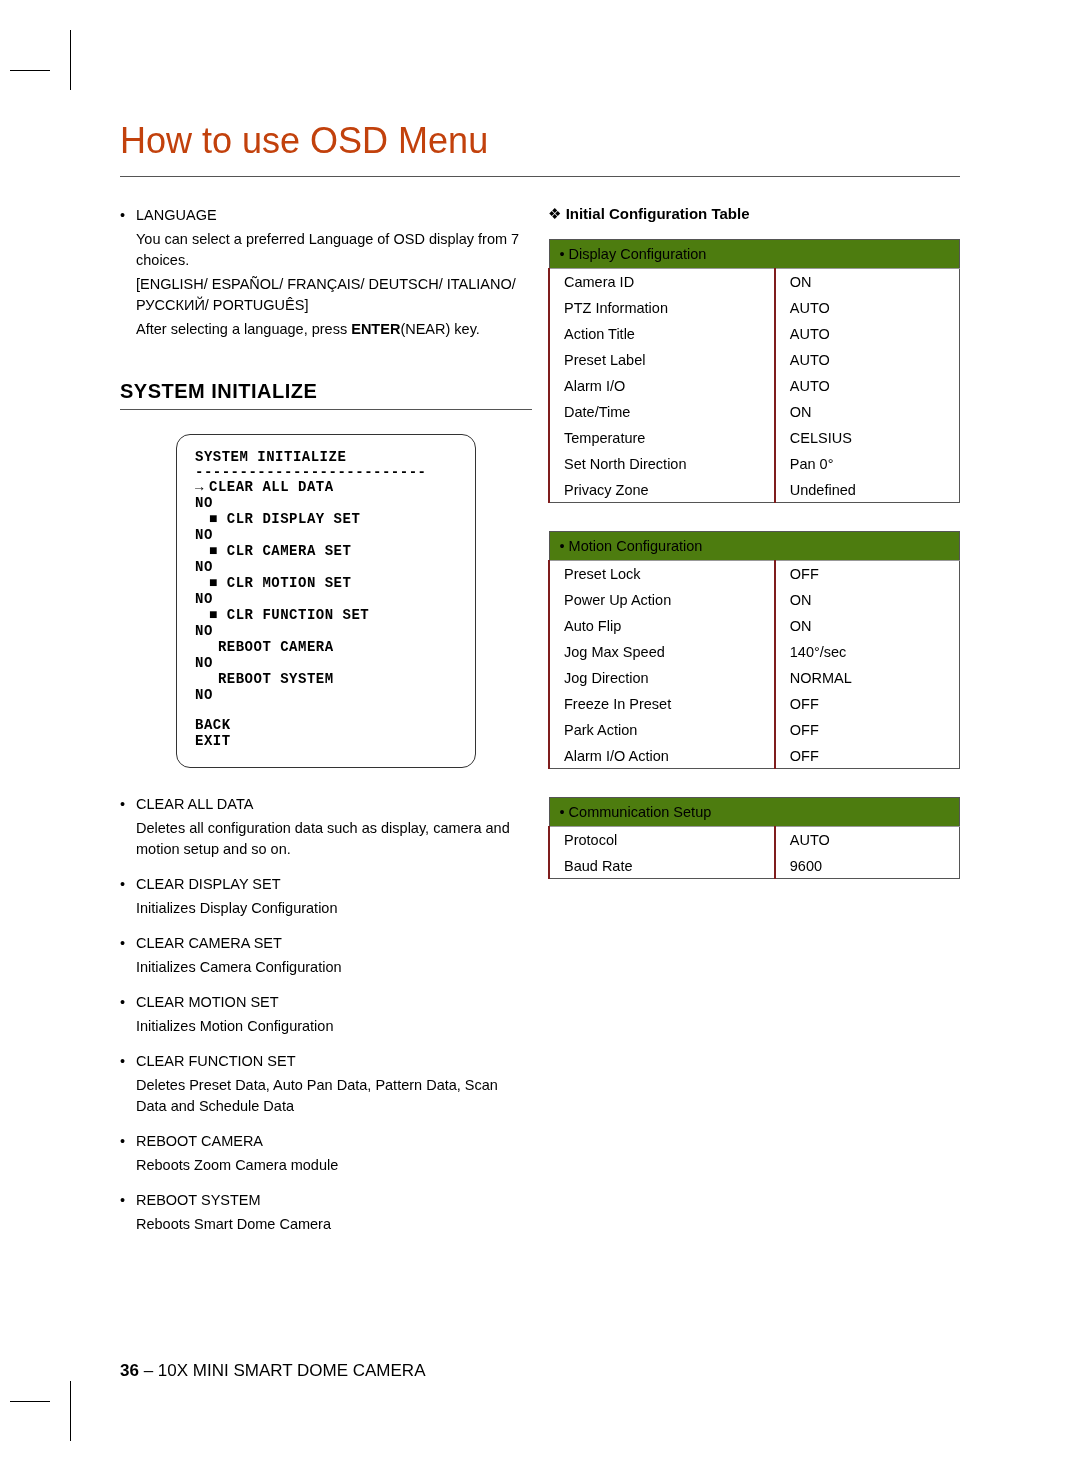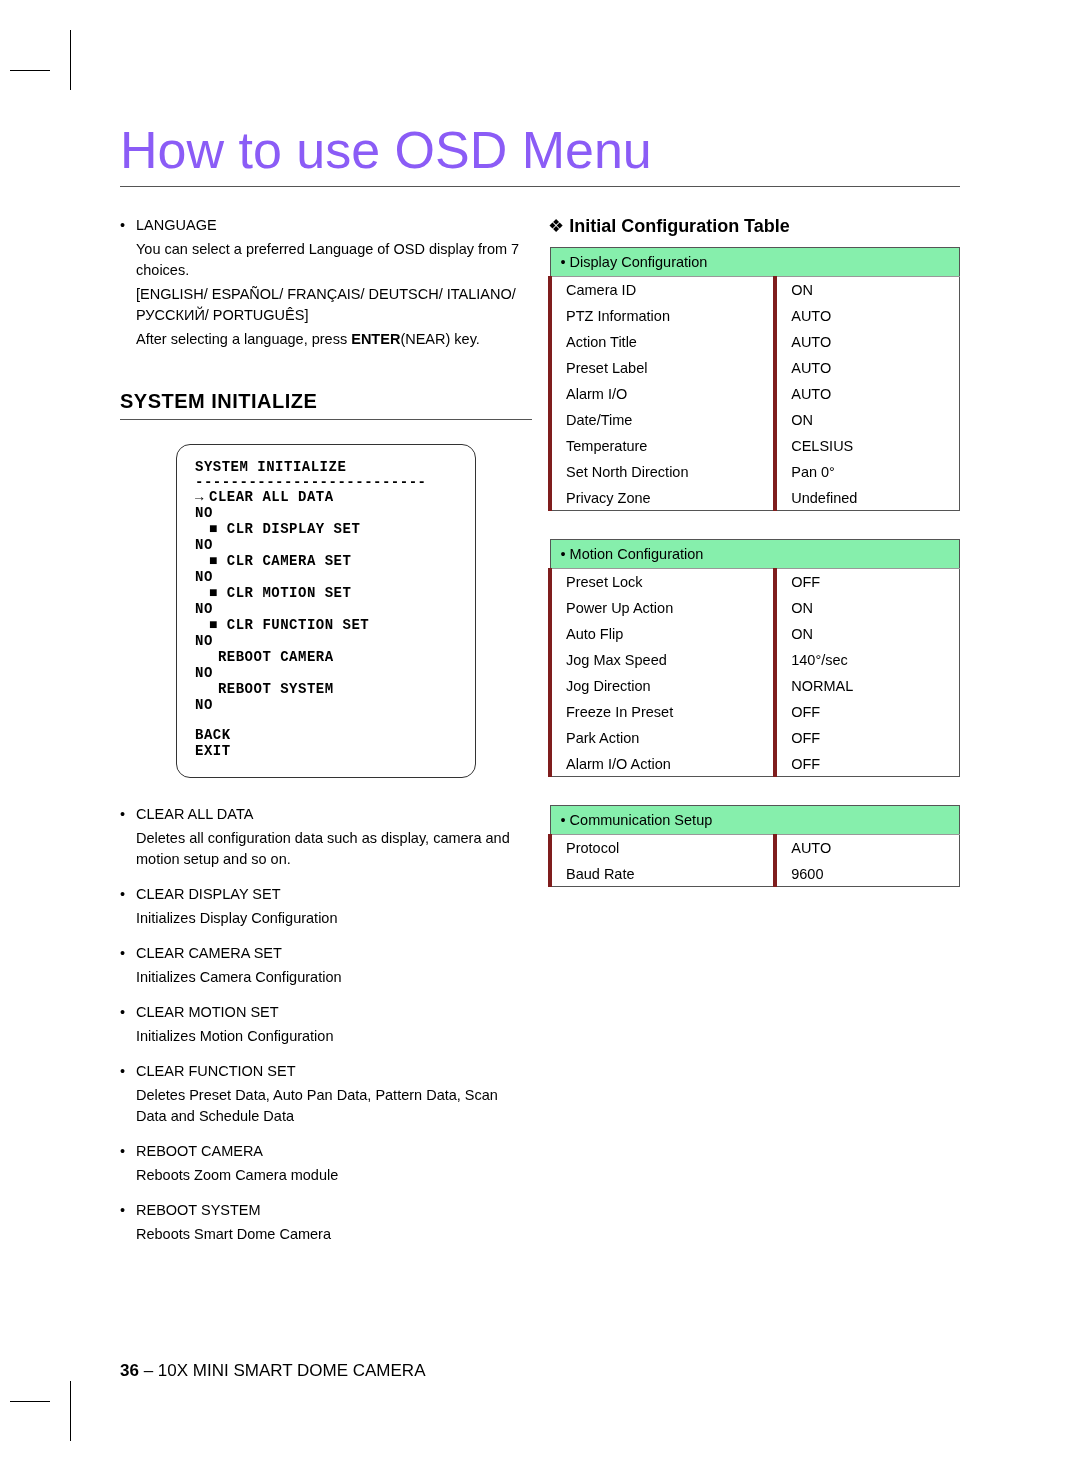--- a/index.html
+++ b/index.html
@@ -22,28 +22,28 @@
     content: ''; position: absolute; background: #000;
   }
   .crop-top-left { top: 50px; left: 10px; }
   .crop-top-left::before { width: 40px; height: 1px; top: 20px; left: 0; }
   .crop-top-left::after { width: 1px; height: 60px; left: 60px; top: -20px; }
   .crop-bottom-left { bottom: 50px; left: 10px; }
   .crop-bottom-left::before { width: 40px; height: 1px; top: 20px; left: 0; }
   .crop-bottom-left::after { width: 1px; height: 60px; left: 60px; bottom: -20px; }
 
   .page-title {
-    font-size: 52px;
+    font-size: 36px;
     font-weight: 300;
     letter-spacing: 0px;
     border-bottom: 1px solid #555;
-    padding-bottom: 6px;
+    padding-bottom: 14px;
     margin: 0 30px 28px 30px;
     font-family: "Helvetica Neue", Arial, sans-serif;
-    color: #8b5cf6;
+    color: #c2410c;
   }
   .cols {
     display: flex;
     gap: 16px;
     padding: 0 30px;
   }
   .col { flex: 1; }
   ul.body-list { list-style: none; padding-left: 16px; }
   ul.body-list > li { position: relative; margin-bottom: 14px; font-size: 14.5px; line-height: 1.45; }
   ul.body-list > li::before { content: "•"; position: absolute; left: -16px; top: 0; }
@@ -70,43 +70,43 @@
     margin: 0 auto 26px auto;
     letter-spacing: 0.5px;
   }
   .osd-row { display: flex; justify-content: space-between; white-space: pre; flex-direction: column; }
   .osd-title-row { white-space: pre; }
   .osd-sep { white-space: pre; line-height: 1; overflow: hidden; }
   .osd-sep::after { content: "--------------------------"; }
   .arrow-cell { display: inline-block; width: 14px; }
 
   .conf-heading {
-    font-size: 18px;
+    font-size: 15px;
     font-weight: bold;
-    margin-bottom: 10px;
+    margin-bottom: 16px;
   }
   .conf-heading::before { content: "❖ "; font-weight: normal; }
 
   table.conf {
     border-collapse: collapse;
     width: 100%;
     margin-bottom: 28px;
     font-size: 14.5px;
   }
   table.conf th {
     text-align: left;
     font-weight: normal;
-    background: #86efac;
+    background: #4d7c0f;
     border: 1px solid #555;
     border-bottom: 1px solid #999;
     padding: 6px 10px;
   }
   table.conf th::before { content: "•  "; }
   table.conf td {
-    border-left: 4px solid #7f1d1d;
+    border-left: 2px solid #7f1d1d;
     border-right: 1px solid #555;
     padding: 5px 10px 5px 14px;
   }
   table.conf tr:last-child td {
     border-bottom: 1px solid #555;
     padding-bottom: 4px;
   }
   table.conf tr:first-of-type td { padding-top: 9px; }
   table.conf td:first-child { width: 55%; }
   

